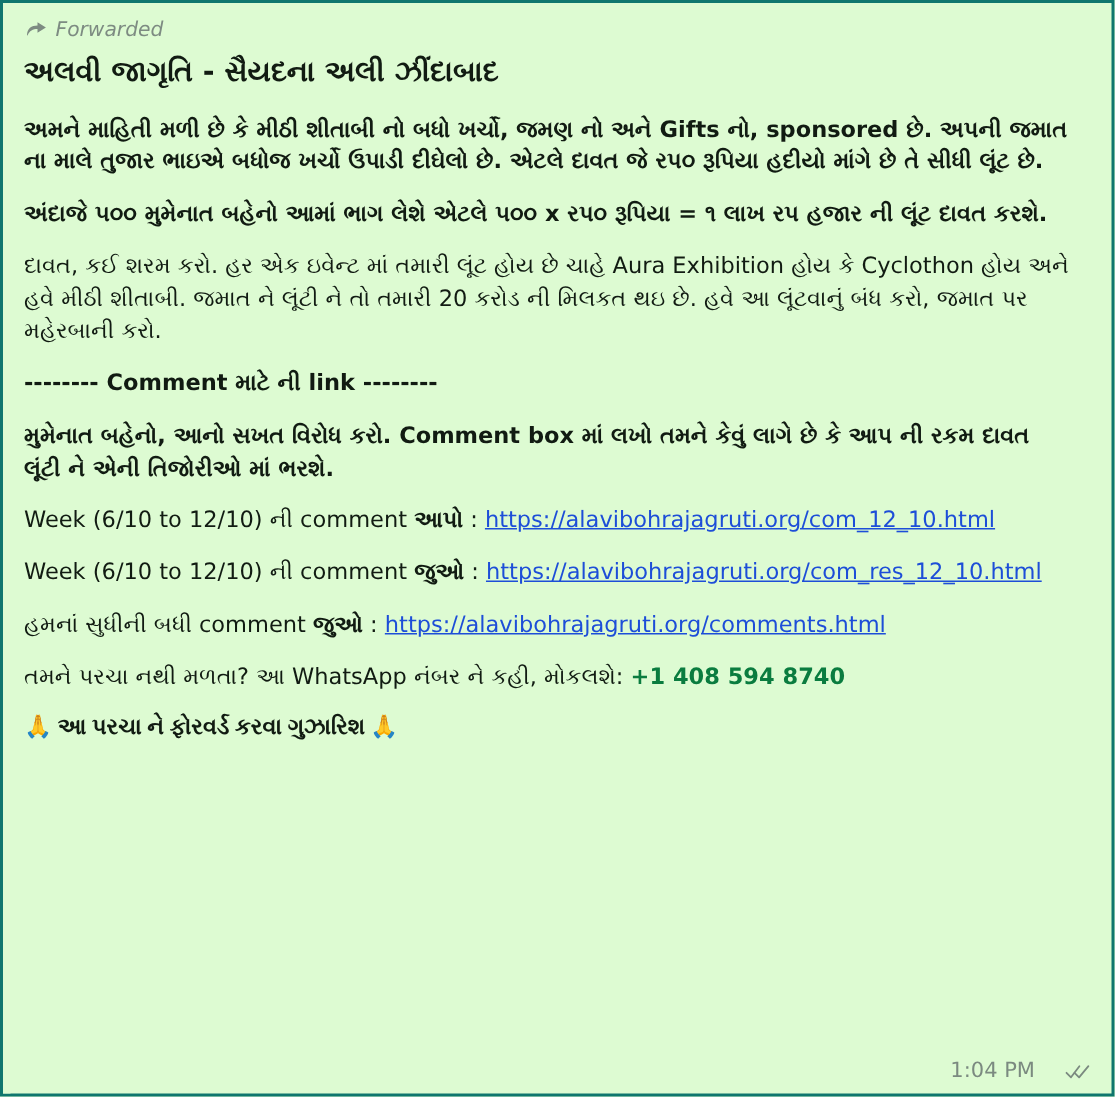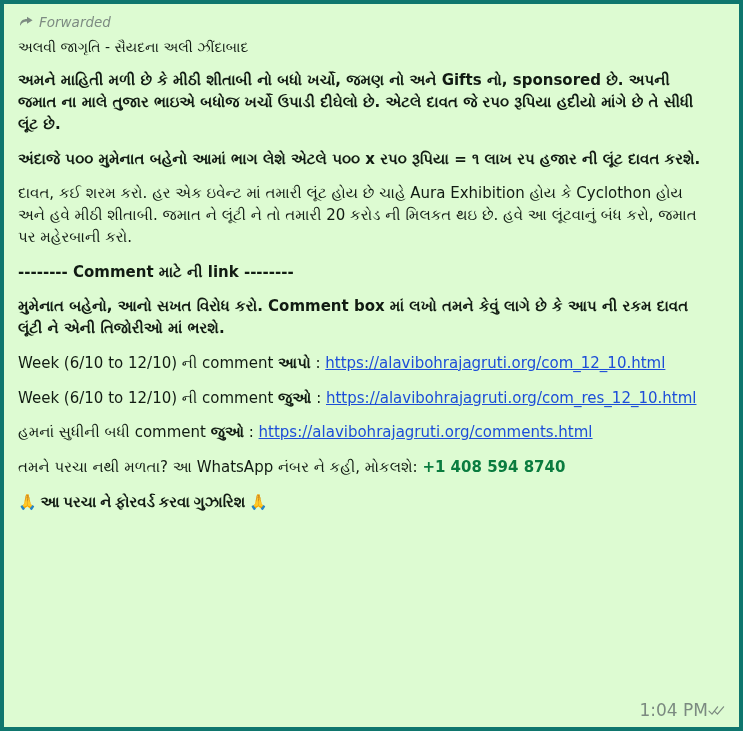--- a/index.html
+++ b/index.html
@@ -12,21 +12,21 @@
     height: 731px;
     font-family: "DejaVu Sans", sans-serif;
     overflow: hidden;
   }
   .bubble {
     position: relative;
     width: 743px;
     height: 731px;
     box-sizing: border-box;
     background: #ddfbd2;
-    border: 4px solid #0f766e;
+    border: 2px solid #0f766e;
     padding: 10px 28px 6px 14px;
   }
   .left-stripe {
     position: absolute;
     left: 0; top: 0; bottom: 0;
     width: 5px;
     background: #ddfbd2;
   }
   .forwarded {
     display: flex;
@@ -41,22 +41,22 @@
   .msg {
     color: #111b12;
     font-size: 15px;
     line-height: 1.45;
   }
   .msg p {
     margin: 0 0 13px 0;
   }
   .b { font-weight: bold; }
   .title {
-    font-weight: normal;
-    font-size: 14px;
+    font-weight: bold;
+    font-size: 19px;
     margin: 0 0 14px 0;
   }
   .subtitle {
     font-weight: bold;
     font-size: 16px;
     margin: 0 0 15px 0;
   }
   .linkline {
     margin: 0 0 14px 0;
   }
@@ -74,23 +74,23 @@
     margin: 0 0 6px 0;
     font-size: 15px;
     font-family: Liberation Serif, serif;
   }
   .meta {
     position: absolute;
     right: 14px;
     bottom: 7px;
     display: flex;
     align-items: center;
-    gap: 0;
+    gap: 20px;
     color: #7b8a80;
-    font-size: 17px;
+    font-size: 14px;
   }
   .ticks { display: block; }
   .dashes { letter-spacing: 0px; }
 </style>
 </head>
 <body>
 
 <div class="bubble">
   <div class="left-stripe"></div>
 

